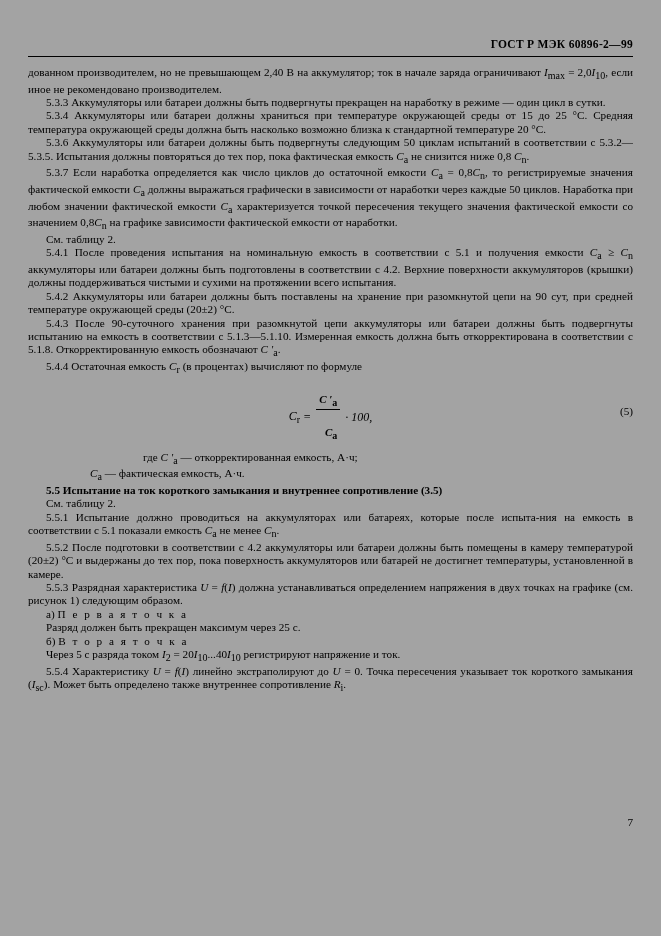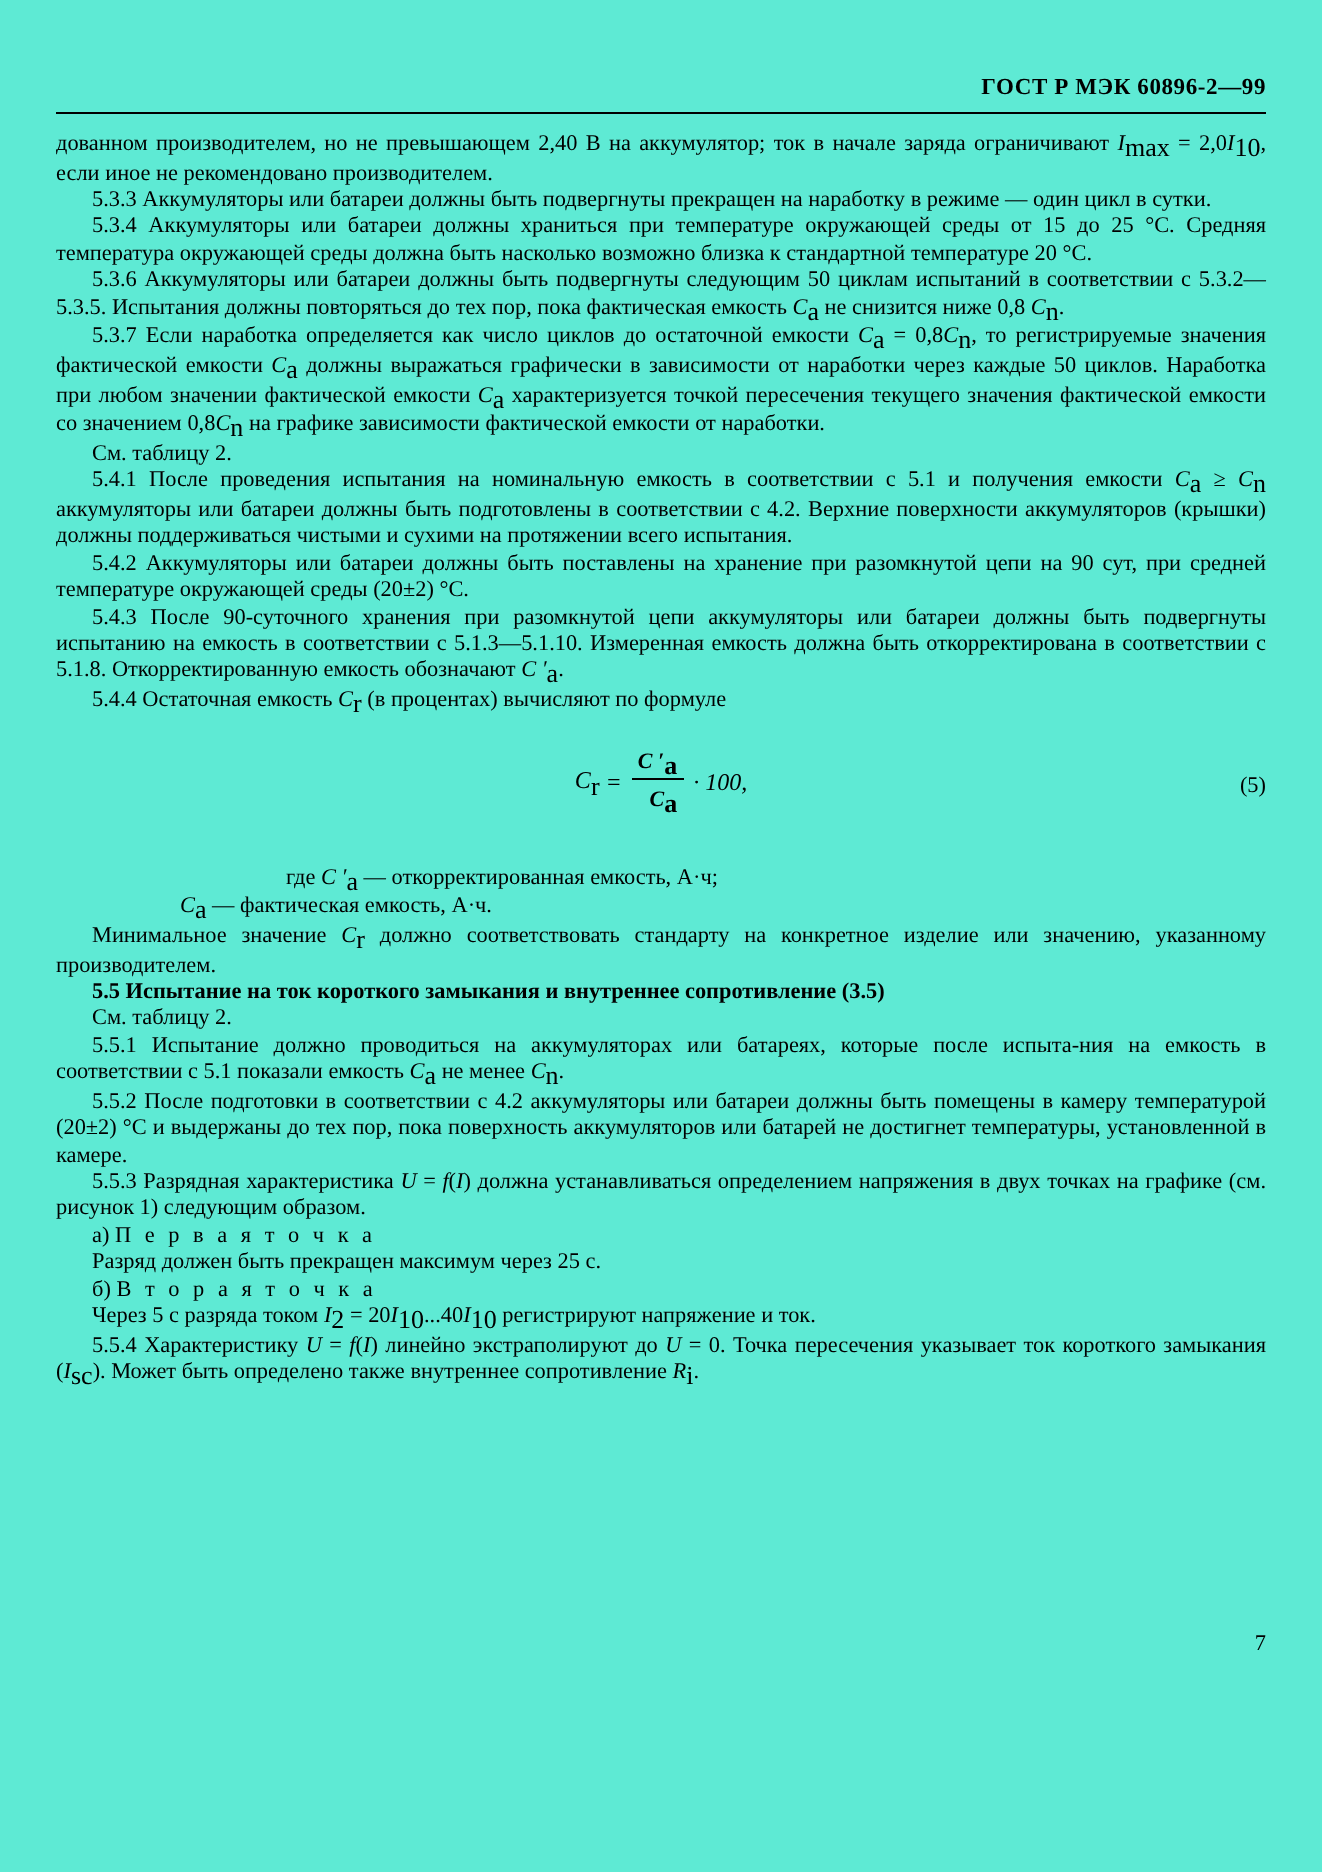--- a/index.html
+++ b/index.html
@@ -4,21 +4,21 @@
 <style>
   html, body {
     margin: 0;
     padding: 0;
     background: #ffffff;
   }
   .page {
     position: relative;
     width: 661px;
     height: 936px;
-    background: #5eead4;
+    background: #a3a3a3;
     font-family: "Liberation Serif", serif;
     color: #000000;
     box-sizing: border-box;
     overflow: hidden;
   }
   .header {
     position: absolute;
     top: 38px;
     right: 28px;
     font-family: "Liberation Serif", serif;
@@ -45,21 +45,21 @@
     text-align: justify;
     text-justify: inter-word;
   }
   p {
     margin: 0;
     text-indent: 18px;
   }
   p.noindent { text-indent: 0; }
   .bold { font-weight: bold; }
   .sub {
-    font-size: 13px;
+    font-size: 10px;
     vertical-align: sub;
     font-style: normal;
   }
   .sp { letter-spacing: 2.0px; }
   .formula-wrap {
     position: relative;
     margin-top: 14px;
     margin-bottom: 14px;
     height: 46px;
   }
@@ -80,21 +80,21 @@
     font-weight: bold;
   }
   .frac .num {
     display: block;
     padding: 0 3px 0px 3px;
     font-size: 11px;
   }
   .frac .den {
     display: block;
     border-top: 1px solid #000;
-    padding: 4px 3px 0 3px;
+    padding: 16px 3px 0 3px;
     font-size: 11px;
   }
   .eqno {
     position: absolute;
     right: 0;
     top: 14px;
     font-style: normal;
     font-size: 11.2px;
   }
   .where {
@@ -143,21 +143,20 @@
           <span class="den"><i>C</i><span class="sub">a</span></span>
         </span>
         <span>· 100,</span>
       </div>
       <div class="eqno">(5)</div>
     </div>
 
     <div id="block-bottom">
         <p id="p-where-1" class="where">где  <i>C ′</i><sub class="sub">a</sub> — откорректированная емкость, А·ч;</p>
         <p id="p-where-2" class="where2"><i>C</i><sub class="sub">a</sub> — фактическая емкость, А·ч.</p>
-        <p id="p-min-value">Минимальное значение  <i>C</i><sub class="sub">r</sub> должно соответствовать стандарту на конкретное изделие или значению, указанному производителем.</p>
         <p id="h-5-5" class="bold">5.5  Испытание на ток короткого замыкания и внутреннее сопротивление (3.5)</p>
         <p id="p-table2-b">См. таблицу 2.</p>
         <p id="p-5-5-1">5.5.1  Испытание должно проводиться на аккумуляторах или батареях, которые после испыта-ния на емкость в соответствии с 5.1 показали емкость <i>C</i><sub class="sub">a</sub> не менее <i>C</i><sub class="sub">n</sub>.</p>
         <p id="p-5-5-2">5.5.2  После подготовки в соответствии с 4.2 аккумуляторы или батареи должны быть помещены в камеру температурой (20±2) °С и выдержаны до тех пор, пока поверхность аккумуляторов или батарей не достигнет температуры, установленной в камере.</p>
         <p id="p-5-5-3">5.5.3  Разрядная характеристика <i>U</i> = <i>f</i>(<i>I</i>) должна устанавливаться определением напряжения в двух точках на графике (см. рисунок 1) следующим образом.</p>
         <p id="p-a-point">а)  <span class="sp">П е р в а я   т о ч к а</span></p>
         <p id="p-a-2">Разряд должен быть прекращен максимум через 25 с.</p>
         <p id="p-b-point">б)  <span class="sp">В т о р а я   т о ч к а</span></p>
         <p id="p-b-1">Через 5 с разряда током <i>I</i><sub class="sub">2</sub> = 20<i>I</i><sub class="sub">10</sub>...40<i>I</i><sub class="sub">10</sub> регистрируют напряжение и ток.</p>
         <p id="p-5-5-4">5.5.4  Характеристику <i>U</i> = <i>f</i>(<i>I</i>) линейно экстраполируют до <i>U</i> = 0. Точка пересечения указывает ток короткого замыкания (<i>I</i><sub class="sub">sc</sub>). Может быть определено также внутреннее сопротивление <i>R</i><sub class="sub">i</sub>.</p>

